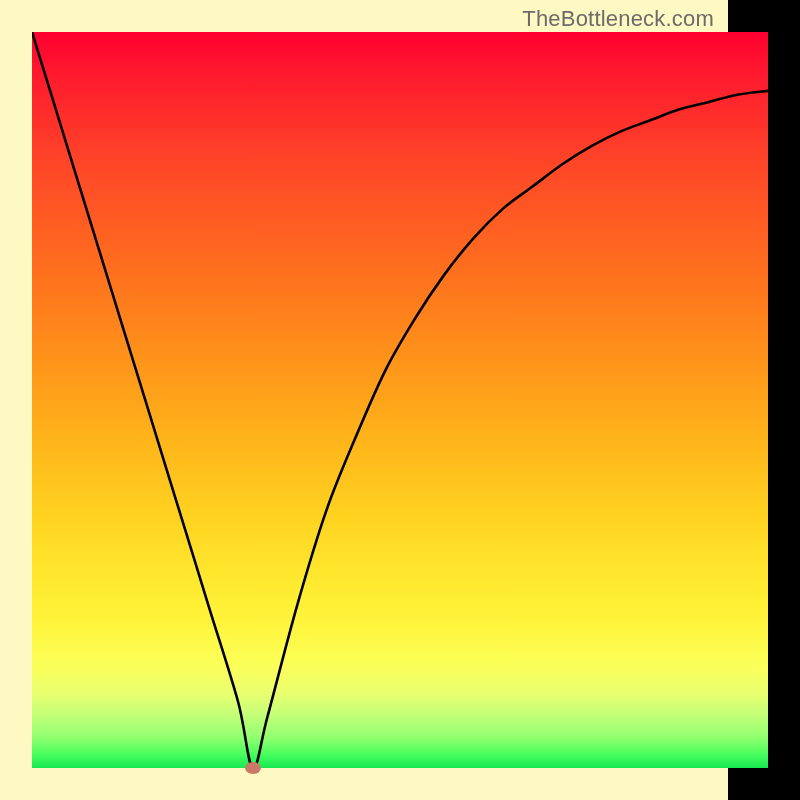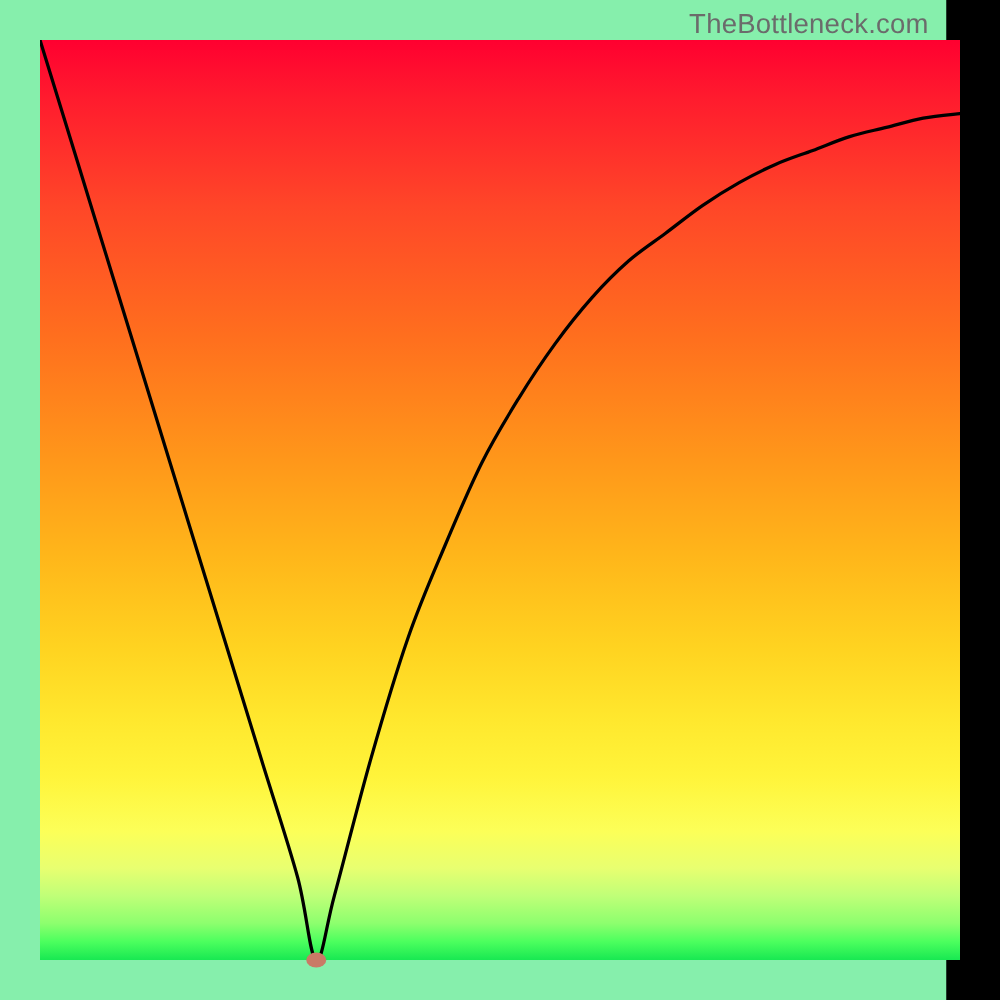--- a/index.html
+++ b/index.html
@@ -10,22 +10,21 @@
     background: #000;
     overflow: hidden;
     font-family: Arial, Helvetica, sans-serif;
   }
   .frame {
     position: absolute;
     left: 0;
     top: 0;
     width: 728px;
     height: 800px;
-    background: #86efac;
-    padding-left: 29px;
+    background: #fef9c3;
   }
   .plot {
     position: absolute;
     left: 32px;
     top: 32px;
     width: 736px;
     height: 736px;
     
     background: linear-gradient(to bottom,
       #ff0030 0%,

